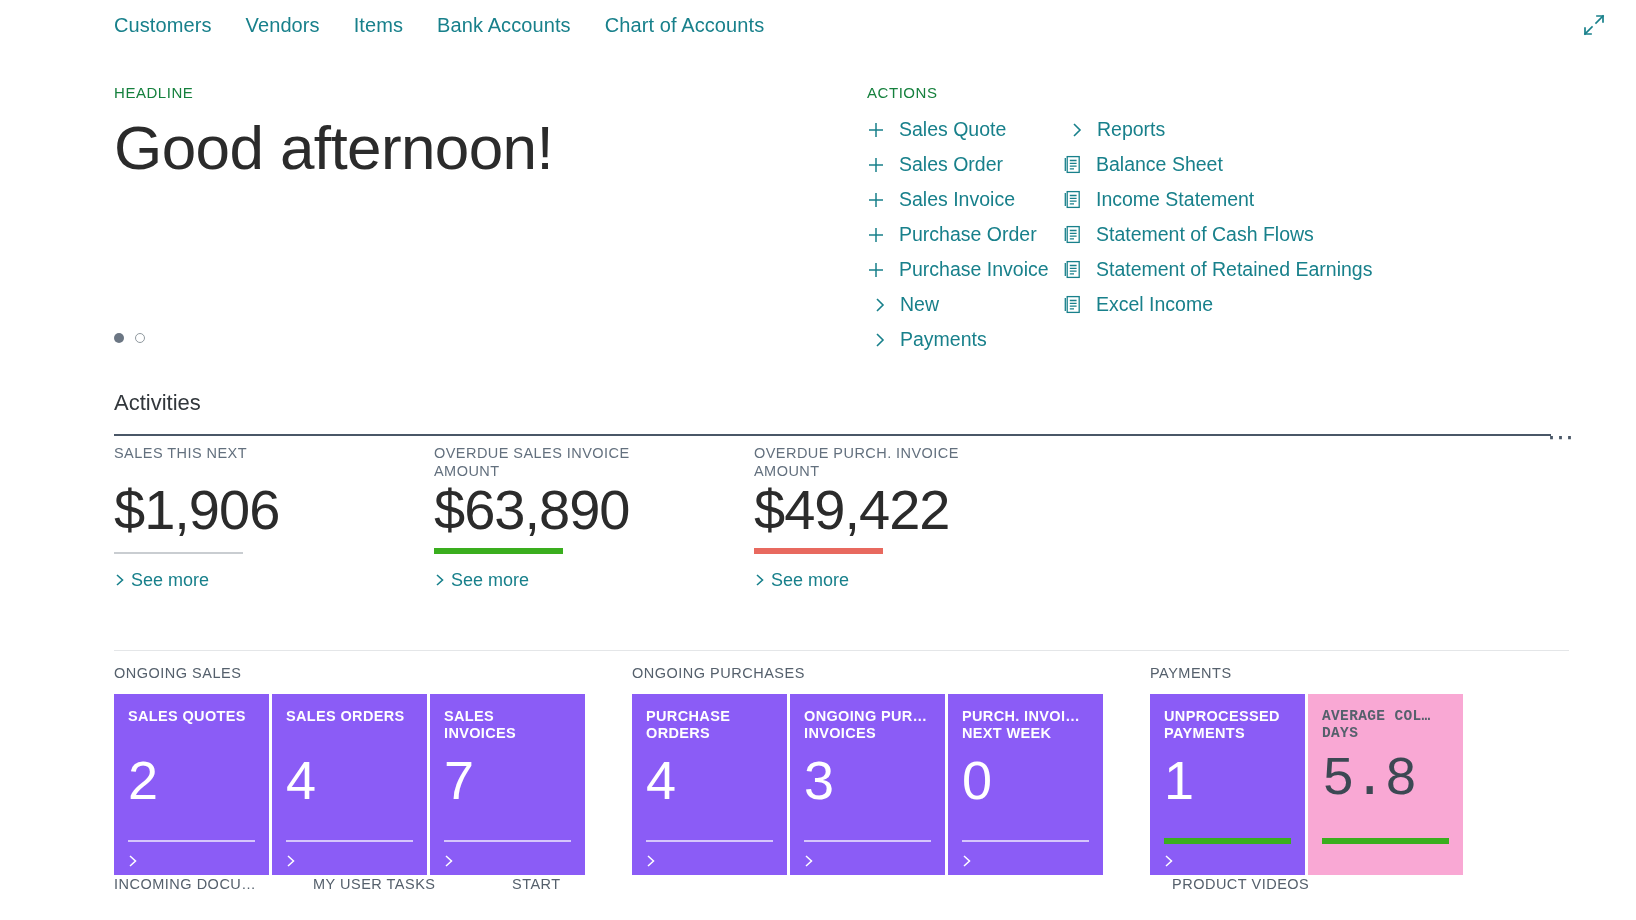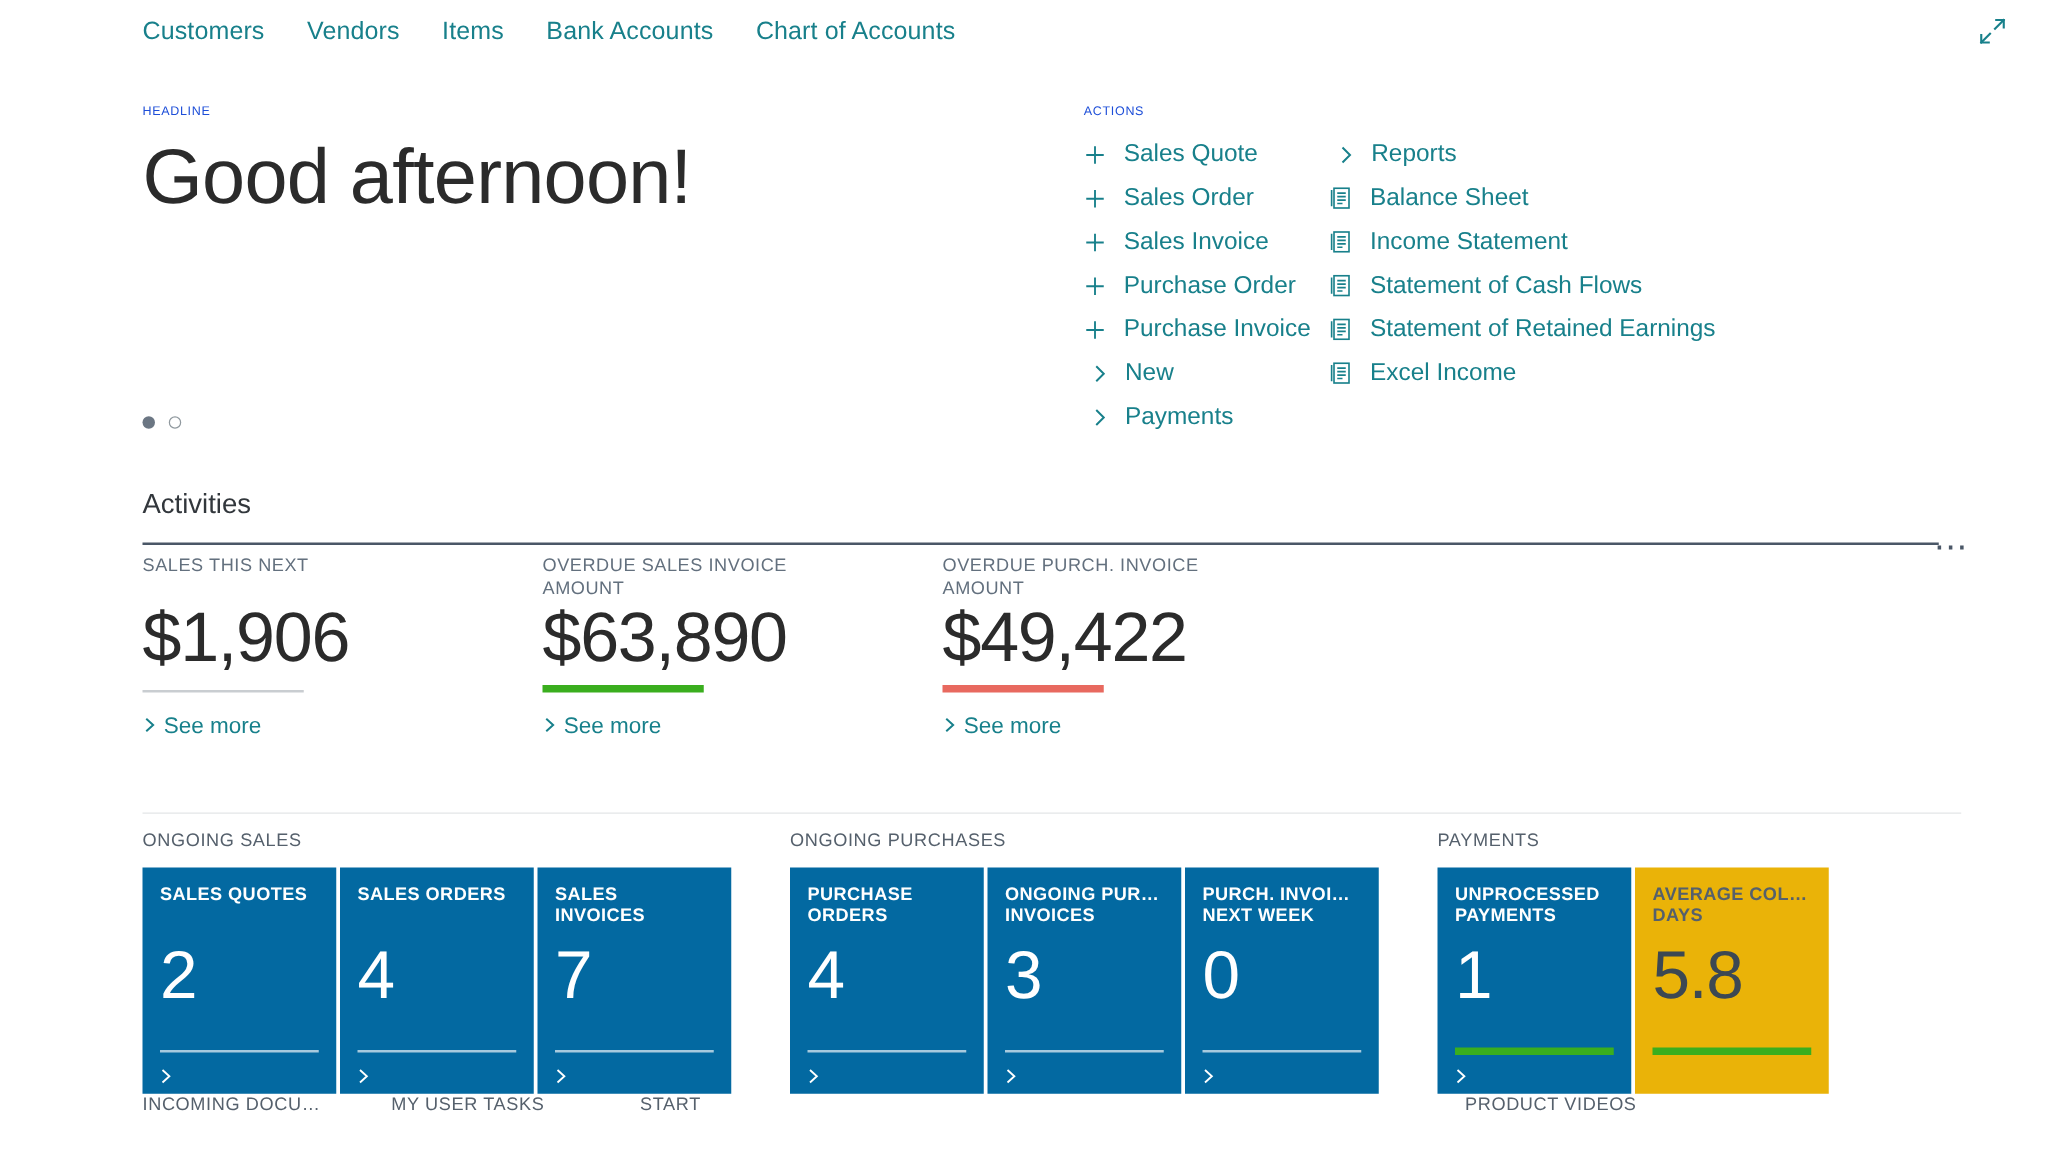--- a/index.html
+++ b/index.html
@@ -58,22 +58,22 @@
     height: 300px;
   }
 
   .headline-block {
     position: absolute;
     left: 114px;
     top: 26px;
     width: 640px;
   }
   .section-caption {
-    font-size: 10px;
-    color: #1d4ed8;
+    font-size: 15px;
+    color: #15803d;
     letter-spacing: .55px;
     font-weight: 400;
   }
   .headline-text {
     margin-top: 12px;
     font-size: 62px;
     font-weight: 300;
     color: #2b2b2b;
     letter-spacing: -0.6px;
     line-height: 1.12;
@@ -215,32 +215,33 @@
     font-size: 14.5px;
     color: #55606c;
     letter-spacing: .5px;
     margin-bottom: 13px;
   }
   .group-tiles { display: flex; gap: 3px; }
 
   .tile {
     width: 155px;
     height: 181px;
-    background: #0369a1;
+    background: #8b5cf6;
     color: #ffffff;
     padding: 14px 14px 0 14px;
     position: relative;
     cursor: pointer;
     display: flex;
     flex-direction: column;
   }
   .tile.gray {
-    background: #eab308;
+    background: #f9a8d4;
     color: #3c4853;
     cursor: default;
+    font-family: Liberation Mono, monospace;
   }
   .tile-label {
     font-size: 14.5px;
     font-weight: bold;
     letter-spacing: .35px;
     line-height: 1.18;
     min-height: 36px;
     white-space: pre-line;
   }
   .tile.gray .tile-label { color: #55606c; }

